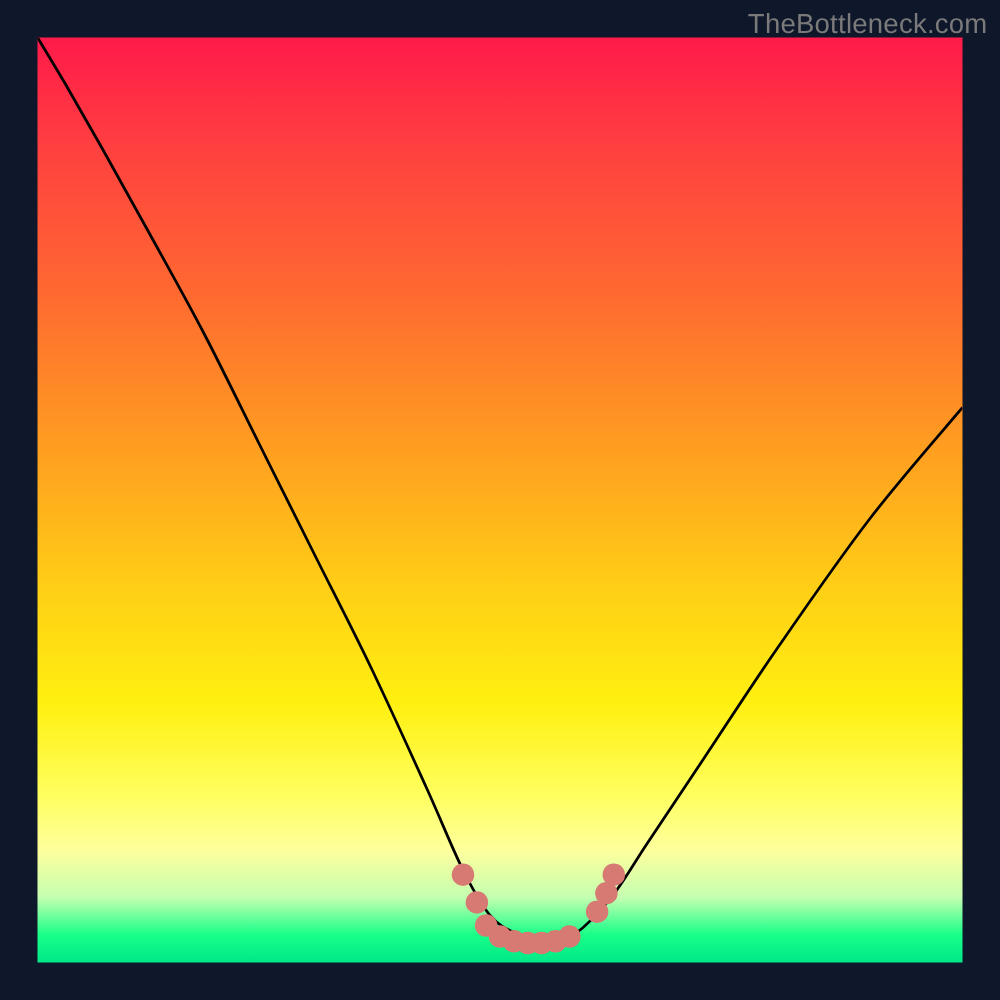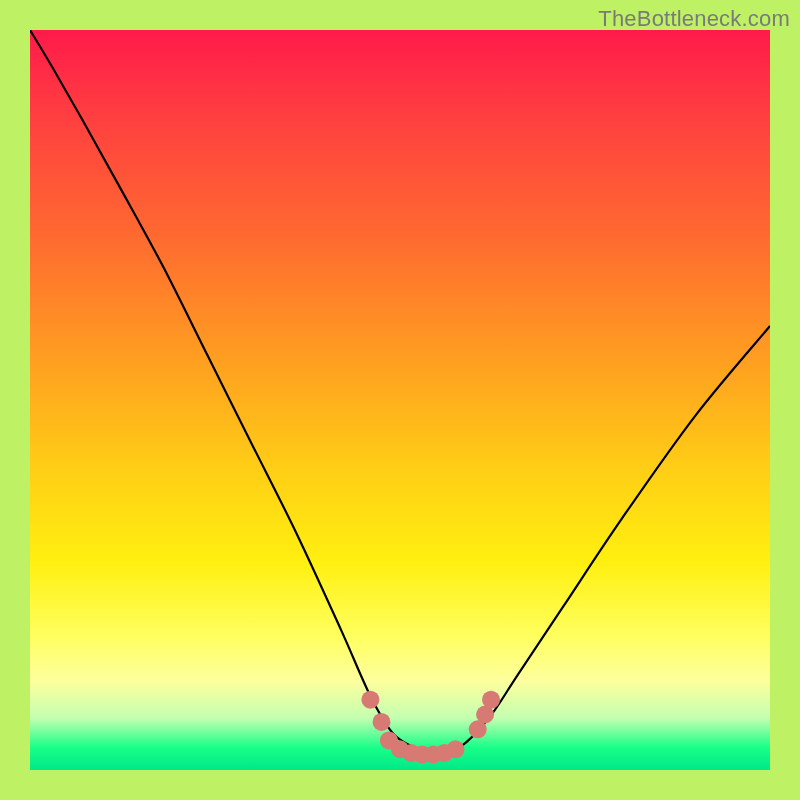--- a/index.html
+++ b/index.html
@@ -9,21 +9,21 @@
     height: 800px;
     background: #000;
     overflow: hidden;
   }
   .frame {
     position: absolute;
     left: 0;
     top: 0;
     width: 800px;
     height: 800px;
-    background: #bef264;
+    background: #0f172a;
   }
   .plot {
     position: absolute;
     left: 30px;
     top: 30px;
     width: 740px;
     height: 740px;
     background: linear-gradient(to bottom,
       #ff1a4a 0%,
       #ff4040 12%,

